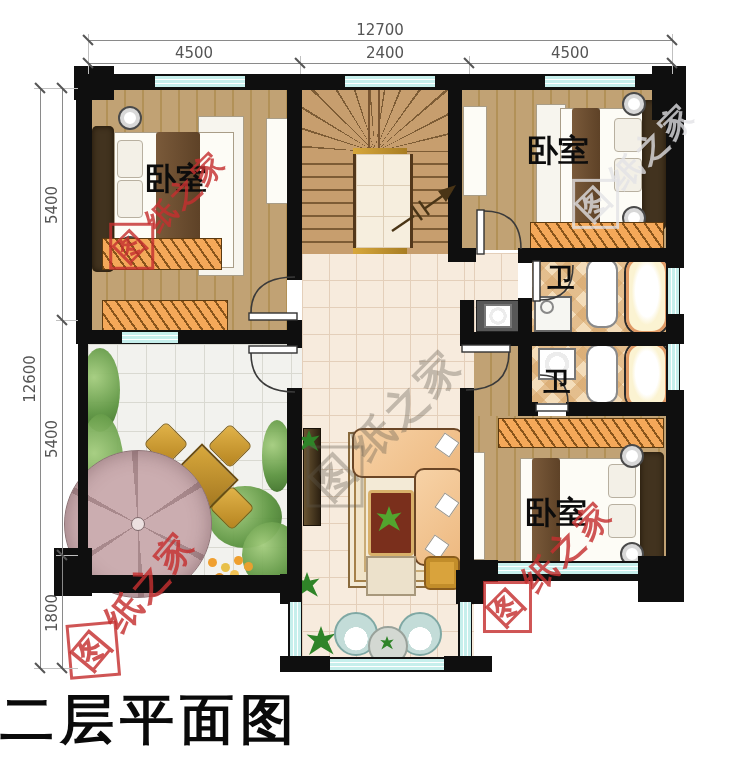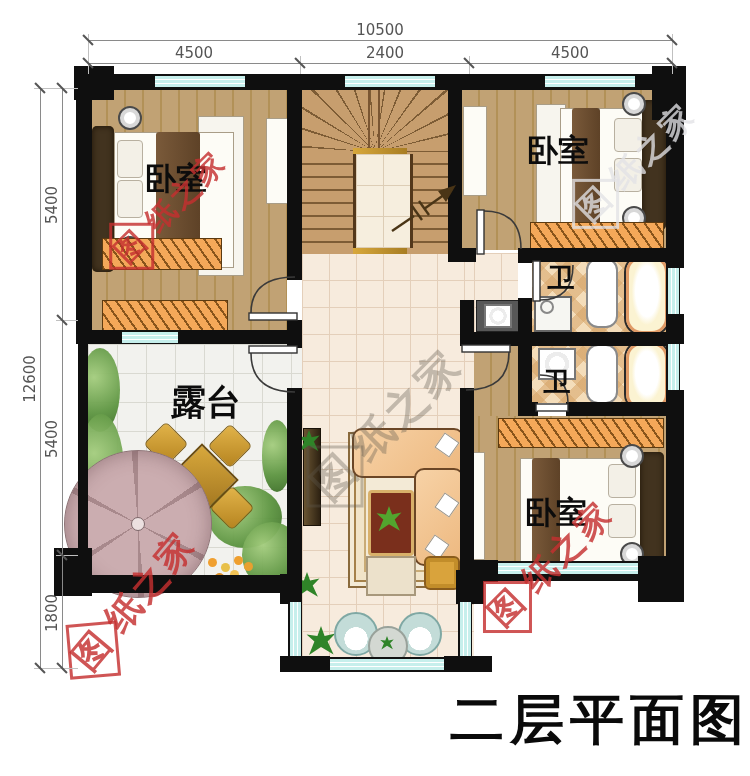--- a/index.html
+++ b/index.html
@@ -33,21 +33,21 @@
   .wm .wm-box{display:inline-block;border:3px solid currentColor;padding:0 3px;transform:rotate(45deg);margin-right:5px;}
   .wm .wm-first{display:inline-block;transform:rotate(-45deg);}
   .wm.red{color:rgba(197,48,48,.82);}
   .wm.lite{color:rgba(225,225,230,.78);}
   .wm.gray{color:rgba(95,88,78,.35);}
   .dline{position:absolute;background:#8a8a8a;}
   .ext{position:absolute;background:#c0c0c0;}
   .tick{position:absolute;width:14px;height:2px;background:#555;transform:rotate(45deg);}
   .dim{position:absolute;color:#555;font-size:15px;text-align:center;}
   .dimv{position:absolute;color:#555;font-size:15px;text-align:center;transform:rotate(-90deg);}
-  #title{position:absolute;left:0;top:684px;width:750px;text-align:right;font-size:54px;font-weight:900;color:#0a0a0a;letter-spacing:6px;}
+  #title{position:absolute;left:0;top:684px;width:750px;text-align:left;font-size:54px;font-weight:900;color:#0a0a0a;letter-spacing:6px;}
   .void{position:absolute;background-color:#f6eede;background-image:linear-gradient(#ddcdb5 1px,transparent 1px),linear-gradient(90deg,#ddcdb5 1px,transparent 1px);background-size:27px 31px;border-left:3px solid #53381b;border-right:3px solid #53381b;}
   .gold{position:absolute;background:linear-gradient(90deg,#d8a83c,#a87d23);}
   .fan{position:absolute;background:repeating-conic-gradient(from 248deg at 50% 100%,#c79e6e 0 12deg,#7d5c35 12deg 13.5deg);}
   .treads{position:absolute;background:repeating-linear-gradient(180deg,#c79e6e 0 11px,#7d5c35 11px 13px);}
   .sofa{position:absolute;background:linear-gradient(135deg,#f7d2a6,#edb87f);border:2px solid #6b4626;border-radius:10px;}
   .tchair{position:absolute;background:linear-gradient(135deg,#e2b44a,#b5831f);border:1px solid #7a5a14;border-radius:5px;transform:rotate(45deg);}
   .baychair{position:absolute;border-radius:50%;background:radial-gradient(circle at 50% 62%,#ffffff 0 36%,#c3dcd8 37%);border:2px solid #7fa8a4;}
 </style>
 </head>
 <body>
@@ -226,21 +226,20 @@
       <path d="M419,201 L429,215"></path>
     </g>
     <polygon points="456,185 438,191 446,202" fill="#4a3516"></polygon>
   </svg>
 
   <div class="lbl" style="left:130px;top:162px;width:92px;font-size:31px">卧室</div>
   <div class="lbl" style="left:512px;top:134px;width:92px;font-size:31px">卧室</div>
   <div class="lbl" style="left:510px;top:496px;width:92px;font-size:31px">卧室</div>
   <div class="lbl" style="left:546px;top:264px;width:30px;font-size:27px">卫</div>
   <div class="lbl" style="left:542px;top:368px;width:30px;font-size:27px">卫</div>
-  <div class="lbl" style="left:158px;top:384px;width:96px;font-size:35px">露台</div>
 
   <div class="wm red" style="left:94px;top:186px;font-size:30px">
     <span class="wm-box"><span class="wm-first">图</span></span><span>纸之家</span>
   </div>
   <div class="wm lite" style="left:556px;top:140px;font-size:32px">
     <span class="wm-box"><span class="wm-first">图</span></span><span>纸之家</span>
   </div>
   <div class="wm gray" style="left:286px;top:396px;font-size:42px">
     <span class="wm-box"><span class="wm-first">图</span></span><span>纸之家</span>
   </div>
@@ -256,21 +255,21 @@
   <div class="ext" style="left:88px;top:34px;width:1px;height:40px"></div>
   <div class="ext" style="left:300px;top:56px;width:1px;height:18px"></div>
   <div class="ext" style="left:469px;top:56px;width:1px;height:18px"></div>
   <div class="ext" style="left:672px;top:34px;width:1px;height:40px"></div>
   <span class="tick" style="left:81px;top:39px"></span>
   <span class="tick" style="left:665px;top:39px"></span>
   <span class="tick" style="left:81px;top:62px"></span>
   <span class="tick" style="left:293px;top:62px"></span>
   <span class="tick" style="left:462px;top:62px"></span>
   <span class="tick" style="left:665px;top:62px"></span>
-  <div class="dim" style="left:340px;top:21px;width:80px">10500</div>
+  <div class="dim" style="left:340px;top:21px;width:80px">12700</div>
   <div class="dim" style="left:154px;top:44px;width:80px">4500</div>
   <div class="dim" style="left:345px;top:44px;width:80px">2400</div>
   <div class="dim" style="left:530px;top:44px;width:80px">4500</div>
 
   <div class="dline" style="left:40px;top:88px;width:1px;height:580px"></div>
   <div class="dline" style="left:62px;top:88px;width:1px;height:580px"></div>
   <div class="ext" style="left:34px;top:88px;width:44px;height:1px"></div>
   <div class="ext" style="left:56px;top:320px;width:22px;height:1px"></div>
   <div class="ext" style="left:56px;top:555px;width:22px;height:1px"></div>
   <div class="ext" style="left:34px;top:668px;width:44px;height:1px"></div>

